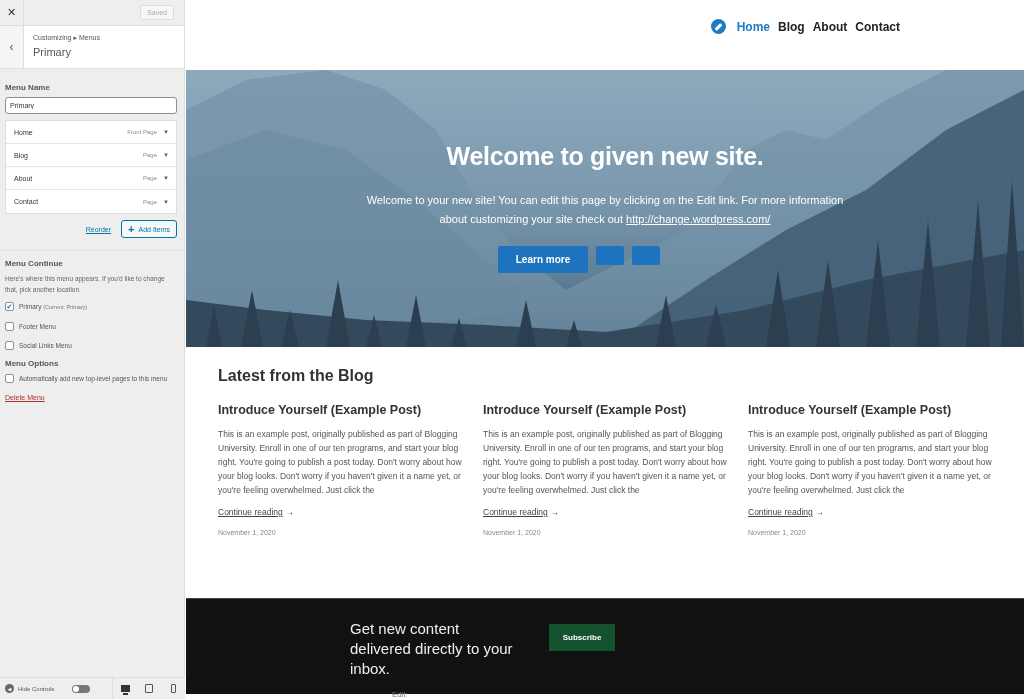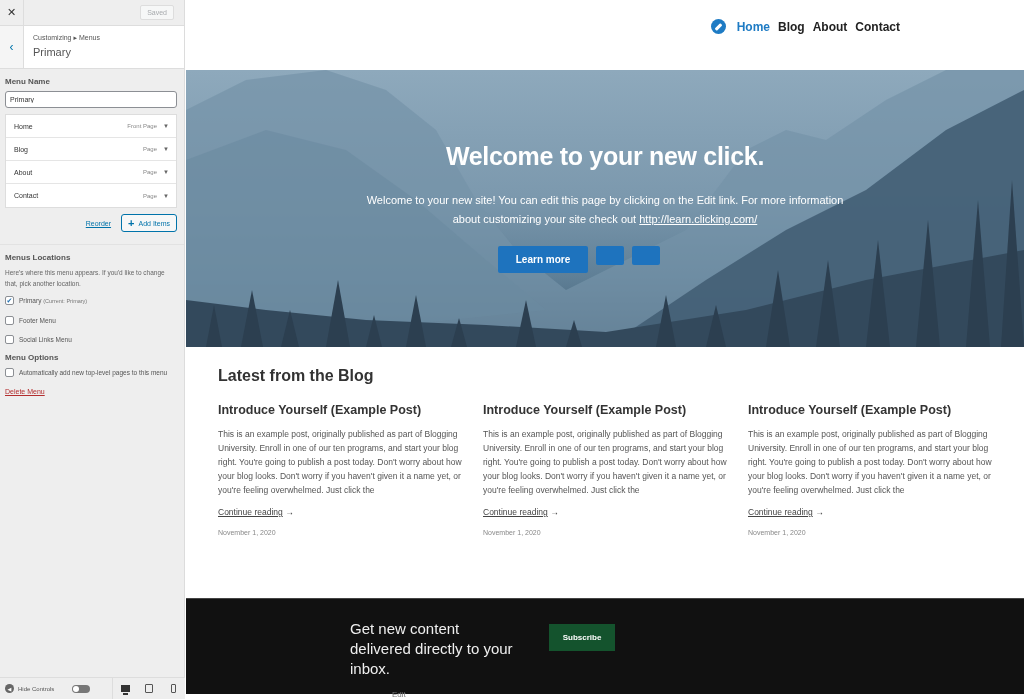--- a/index.html
+++ b/index.html
@@ -9,21 +9,21 @@
   
   .sidebar { position: absolute; left: 0; top: 0; width: 185px; height: 699px; background: #eeeeee; border-right: 1px solid #dcdcdc; font-size: 8px; }
   .sb-top { height: 26px; display: flex; align-items: center; justify-content: space-between; border-bottom: 1px solid #ddd; background: #eee; }
   .sb-close { width: 24px; height: 26px; display: flex; align-items: center; justify-content: center; font-size: 11px; color: #333; border-right: 1px solid #ddd; cursor: pointer; }
   .sb-saved { margin-right: 10px; font-size: 7px; color: #a7aaad; background: #f6f7f7; border: 1px solid #ddd; border-radius: 2px; padding: 3px 6px; }
   .sb-head { height: 43px; display: flex; background: #fff; border-bottom: 1px solid #ddd; }
   .sb-back { width: 24px; display: flex; align-items: center; justify-content: center; color: #0073aa; font-size: 12px; border-right: 1px solid #ddd; background: #f5f5f5; cursor: pointer; }
   .sb-head-text { padding: 8px 0 0 9px; }
   .sb-crumb { font-size: 7px; color: #555; }
   .sb-title { font-size: 11px; color: #555; margin-top: 4px; }
-  .sb-body { padding: 8px 7px 0 5px; }
+  .sb-body { padding: 14px 7px 0 5px; }
   .sb-label { font-size: 8px; font-weight: bold; color: #555; margin-bottom: 5px; }
   .sb-input { width: 172px; height: 17px; border: 1px solid #8c8f94; border-radius: 3px; background: #fff; font-size: 7px; padding: 0 4px; color: #333; font-family: "Liberation Sans", sans-serif; }
   .menu-items { margin-top: 6px; width: 172px; background: #fff; border: 1px solid #ddd; }
   .menu-item { height: 23px; display: flex; align-items: center; justify-content: space-between; padding: 0 7px 0 8px; border-bottom: 1px solid #e5e5e5; cursor: pointer; }
   .menu-item:last-child { border-bottom: none; }
   .mi-title { font-size: 7px; color: #333; }
   .mi-right { display: flex; align-items: center; gap: 6px; }
   .mi-type { font-size: 6px; color: #888; }
   .mi-arrow { font-size: 6px; color: #666; }
   .sb-actions { display: flex; justify-content: flex-end; align-items: center; gap: 10px; margin-top: 6px; width: 172px; }
@@ -139,21 +139,21 @@
       </div>
     </div>
     <div class="sb-actions">
       <span class="reorder">Reorder</span>
       <div class="add-items">
         <span class="plus">+</span>
         <span>Add Items</span>
       </div>
     </div>
     <div class="sb-sep"></div>
-    <div class="sb-label">Menus Locations</div>
+    <div class="sb-label">Menu Continue</div>
     <div class="sb-desc">Here's where this menu appears. If you'd like to change that, pick another location.</div>
     <div class="cb-row">
       <span class="cb">✔</span>
       <span><span>Primary</span> <span class="cb-note">(Current: Primary)</span></span>
     </div>
     <div class="cb-row">
       <span class="cb"></span>
       <span>Footer Menu</span>
     </div>
     <div class="cb-row">
@@ -218,24 +218,24 @@
           <polygon points="520,277 530,235 540,277"></polygon>
           <polygon points="580,277 592,200 604,277"></polygon>
         <polygon points="630,277 642,190 654,277"></polygon>
           <polygon points="680,277 692,170 704,277"></polygon>
           <polygon points="730,277 742,150 754,277"></polygon>
         <polygon points="780,277 792,130 804,277"></polygon>
           <polygon points="815,277 826,110 838,277"></polygon>
       </g>
     </svg>
     <div class="hero-content">
-      <div class="hero-title">Welcome to your new click.</div>
+      <div class="hero-title">Welcome to given new site.</div>
       <div class="hero-text">
         <span>Welcome to your new site! You can edit this page by clicking on the Edit link. For more information about customizing your site check out</span>
-        <span class="hero-link">http://learn.clicking.com/</span>
+        <span class="hero-link">http://change.wordpress.com/</span>
       </div>
       <div class="hero-buttons">
         <div class="btn-learn">Learn more</div>
         <div class="btn-blank"></div>
         <div class="btn-blank"></div>
       </div>
     </div>
   </section>
 
   <section class="blog">

